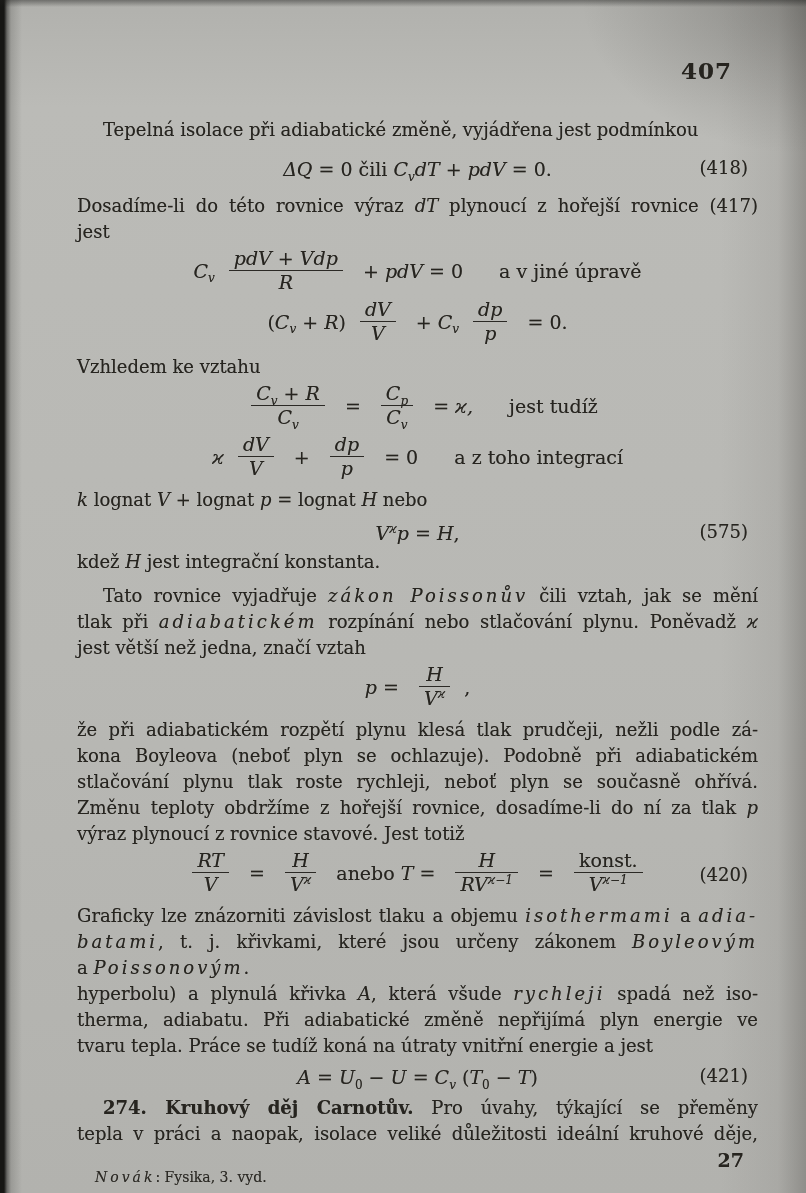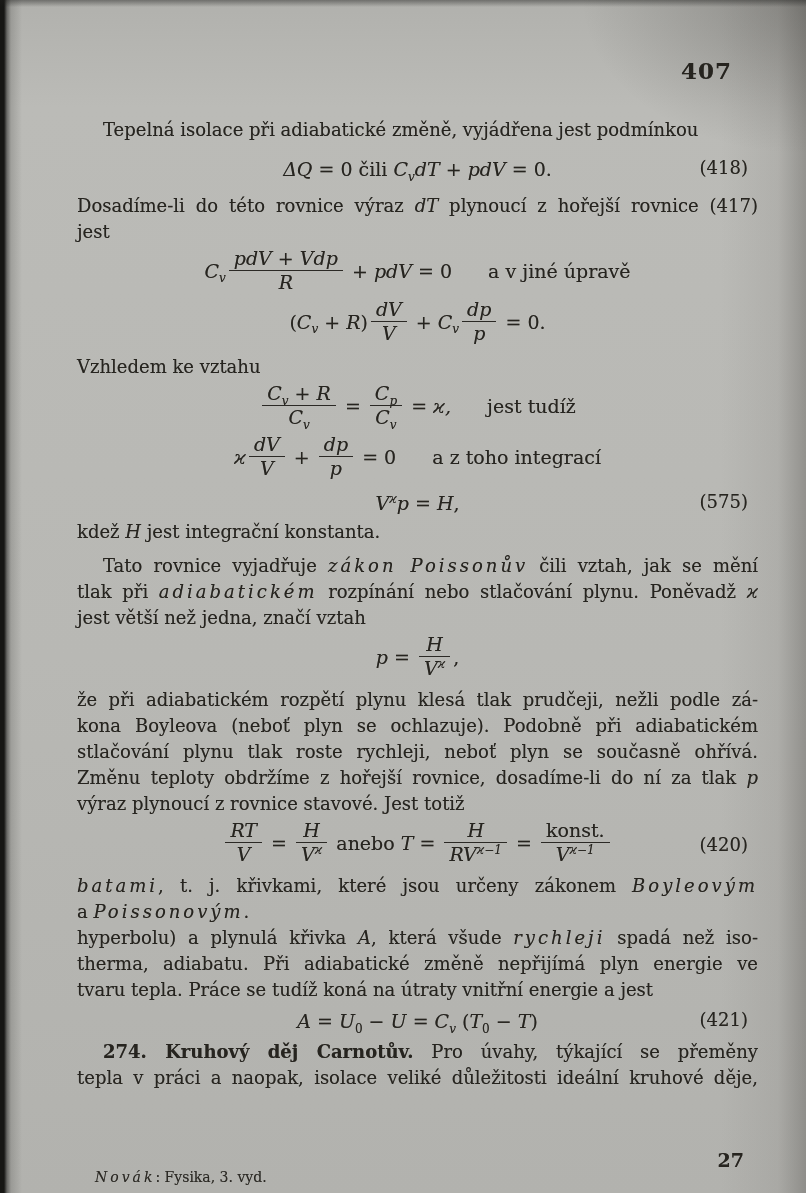--- a/index.html
+++ b/index.html
@@ -20,21 +20,21 @@
   .pgnum{font-weight:700;font-size:23px;padding-right:26px;letter-spacing:1px;}
   .ln{line-height:26px;min-height:26px;font-size:18px;white-space:nowrap;}
   .j{text-align:justify;text-align-last:justify;}
   .ind{text-indent:26px;}
   .sp{letter-spacing:3px;font-style:italic;}
   .b{font-weight:700;}
   i{font-style:italic;}
   .eqrow{position:relative;text-align:center;line-height:28px;font-size:19px;}
   .eqline{display:inline-block;white-space:nowrap;vertical-align:middle;}
   .eqnum{position:absolute;right:10px;top:50%;transform:translateY(-50%);font-size:18px;}
-  .fr{display:inline-block;vertical-align:middle;text-align:center;margin:0 3px;position:relative;top:-2px;}
+  .fr{display:inline-block;vertical-align:middle;text-align:center;margin:0 14px;position:relative;top:-2px;}
   .fr .fn{display:block;padding:0 5px 1px;line-height:21px;border-bottom:1.5px solid #2b2925;}
   .fr .fd{display:block;padding:1px 5px 0;line-height:21px;}
   sub,sup{font-size:12px;line-height:0;}
   .note{margin-left:1.9em;}
   .mt30{margin-top:30px;} .mt10{margin-top:10px;} .mt8{margin-top:8px;}
   .mt6{margin-top:6px;} .mt4{margin-top:4px;} .mt2{margin-top:2px;} .mt0{margin-top:0;}
   .fracrow{margin:5px 0 6px;}
   .foot{position:absolute;left:95px;bottom:8px;font-size:14px;color:#2b2924;}
   .fold{position:absolute;right:62px;bottom:22px;font-size:19px;font-weight:700;}
   .page *{text-shadow:0 0 0.5px rgba(44,42,38,0.45);}
@@ -70,20 +70,21 @@
     <div class="ln mt8"><span>Vzhledem ke vztahu</span></div>
 
     <div class="eqrow fracrow mt4">
       <span class="eqline"><span class="fr"><span class="fn"><i>C</i><sub><i>v</i></sub><span> + </span><i>R</i></span><span class="fd"><i>C</i><sub><i>v</i></sub></span></span><span> = </span><span class="fr"><span class="fn"><i>C</i><sub><i>p</i></sub></span><span class="fd"><i>C</i><sub><i>v</i></sub></span></span><span> = </span><i>ϰ,</i><span class="note">jest tudíž</span></span>
     </div>
 
     <div class="eqrow fracrow mt8">
       <span class="eqline"><i>ϰ</i><span class="fr"><span class="fn"><i>dV</i></span><span class="fd"><i>V</i></span></span><span> + </span><span class="fr"><span class="fn"><i>dp</i></span><span class="fd"><i>p</i></span></span><span> = 0</span><span class="note">a z toho integrací</span></span>
     </div>
 
+    <div class="ln mt6"><i>k</i><span> lognat </span><i>V</i><span> + lognat </span><i>p</i><span> = lognat </span><i>H</i><span> nebo</span></div>
 
     <div class="eqrow mt4">
       <span class="eqline"><i>V</i><sup><i>ϰ</i></sup><i>p</i><span> = </span><i>H</i><span>,</span></span>
       <span class="eqnum">(575)</span>
     </div>
 
     <div class="ln mt2"><span>kdež </span><i>H</i><span> jest integrační konstanta.</span></div>
 
     <div class="ln ind j mt8"><span>Tato rovnice vyjadřuje </span><span class="sp">zákon Poissonův</span><span> čili vztah, jak se mění</span></div>
     <div class="ln j"><span>tlak při </span><span class="sp">adiabatickém</span><span> rozpínání nebo stlačování plynu. Poněvadž </span><i>ϰ</i></div>
@@ -97,20 +98,21 @@
     <div class="ln j"><span>kona Boyleova (neboť plyn se ochlazuje). Podobně při adiabatickém</span></div>
     <div class="ln j"><span>stlačování plynu tlak roste rychleji, neboť plyn se současně ohřívá.</span></div>
     <div class="ln j"><span>Změnu teploty obdržíme z hořejší rovnice, dosadíme-li do ní za tlak </span><i>p</i></div>
     <div class="ln"><span>výraz plynoucí z rovnice stavové. Jest totiž</span></div>
 
     <div class="eqrow fracrow mt0">
       <span class="eqline"><span class="fr"><span class="fn"><i>RT</i></span><span class="fd"><i>V</i></span></span><span> = </span><span class="fr"><span class="fn"><i>H</i></span><span class="fd"><i>V</i><sup><i>ϰ</i></sup></span></span><span> anebo </span><i>T</i><span> = </span><span class="fr"><span class="fn"><i>H</i></span><span class="fd"><i>RV</i><sup><i>ϰ−1</i></sup></span></span><span> = </span><span class="fr"><span class="fn"><span>konst.</span></span><span class="fd"><i>V</i><sup><i>ϰ−1</i></sup></span></span></span>
       <span class="eqnum">(420)</span>
     </div>
 
+    <div class="ln j mt0"><span>Graficky lze znázorniti závislost tlaku a objemu </span><span class="sp">isothermami</span><span> a </span><span class="sp">adia-</span></div>
     <div class="ln j"><span class="sp">batami</span><span>, t. j. křivkami, které jsou určeny zákonem </span><span class="sp">Boyleovým</span></div>
     <div class="ln"><span>a </span><span class="sp">Poissonovým</span><span>.</span></div>
 
     <div class="ln j"><span>hyperbolu) a plynulá křivka </span><i>A</i><span>, která všude </span><span class="sp">rychleji</span><span> spadá než iso-</span></div>
     <div class="ln j"><span>therma, adiabatu. Při adiabatické změně nepřijímá plyn energie ve</span></div>
     <div class="ln"><span>tvaru tepla. Práce se tudíž koná na útraty vnitřní energie a jest</span></div>
 
     <div class="eqrow mt2">
       <span class="eqline"><i>A</i><span> = </span><i>U</i><sub>0</sub><span> − </span><i>U</i><span> = </span><i>C</i><sub><i>v</i></sub><span> (</span><i>T</i><sub>0</sub><span> − </span><i>T</i><span>)</span></span>
       <span class="eqnum">(421)</span>

